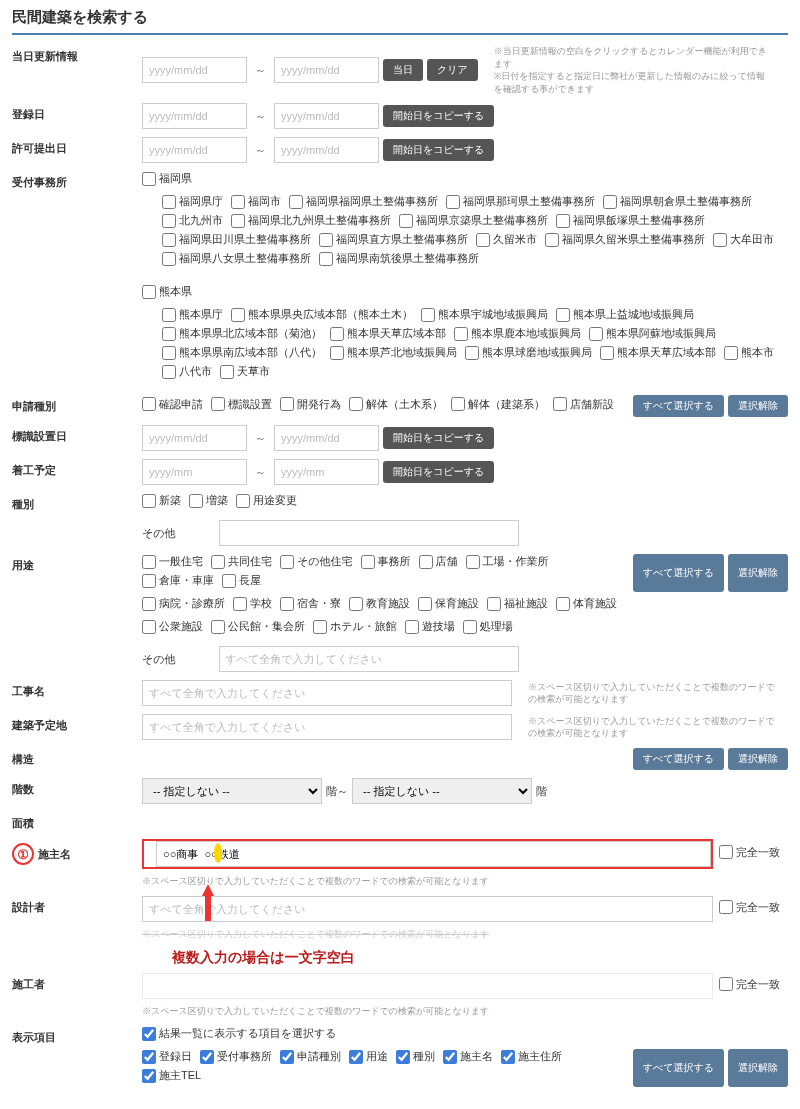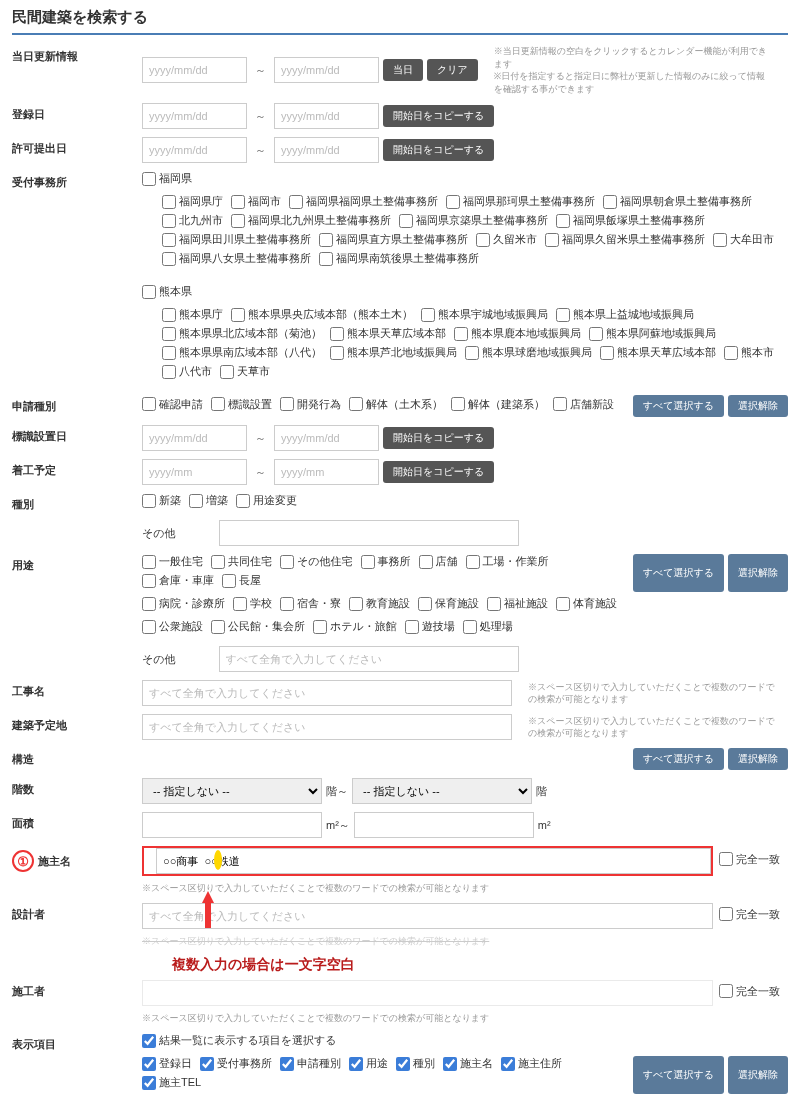--- a/index.html
+++ b/index.html
@@ -428,26 +428,20 @@
     <div class="row-content">
       <select style="width:180px"><option>-- 指定しない --</option></select>
       <span><span>階</span><span>～</span></span>
       <select style="width:180px"><option>-- 指定しない --</option></select>
       <span>階</span>
     </div>
   </div>
 
   <div class="row">
     <div class="row-label">面積</div>
-    <div class="row-content">
-      <input type="text" style="width: 180px;">
-      <span><span>m²</span><span>～</span></span>
-      <input type="text" style="width: 180px;">
-      <span>m²</span>
-    </div>
   </div>
 
   <div class="row" style="position:relative">
     <div class="row-label" style="display:flex;align-items:center">
       <span class="circ-num">①</span>
       
     施主名</div>
     <div class="row-content" style="flex-direction:column;align-items:flex-start;width:100%">
       <div style="display:flex;width:100%;align-items:center;position:relative">
         <div class="red-box-wide" style="flex:1;position:relative">

